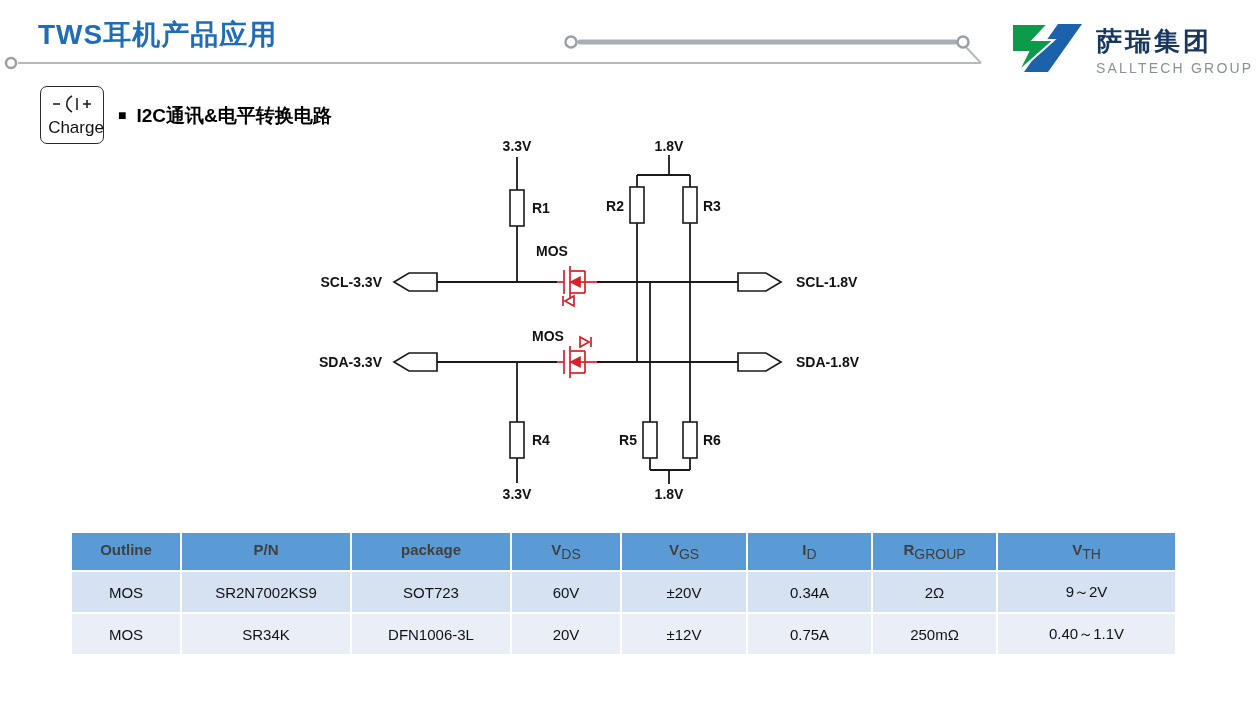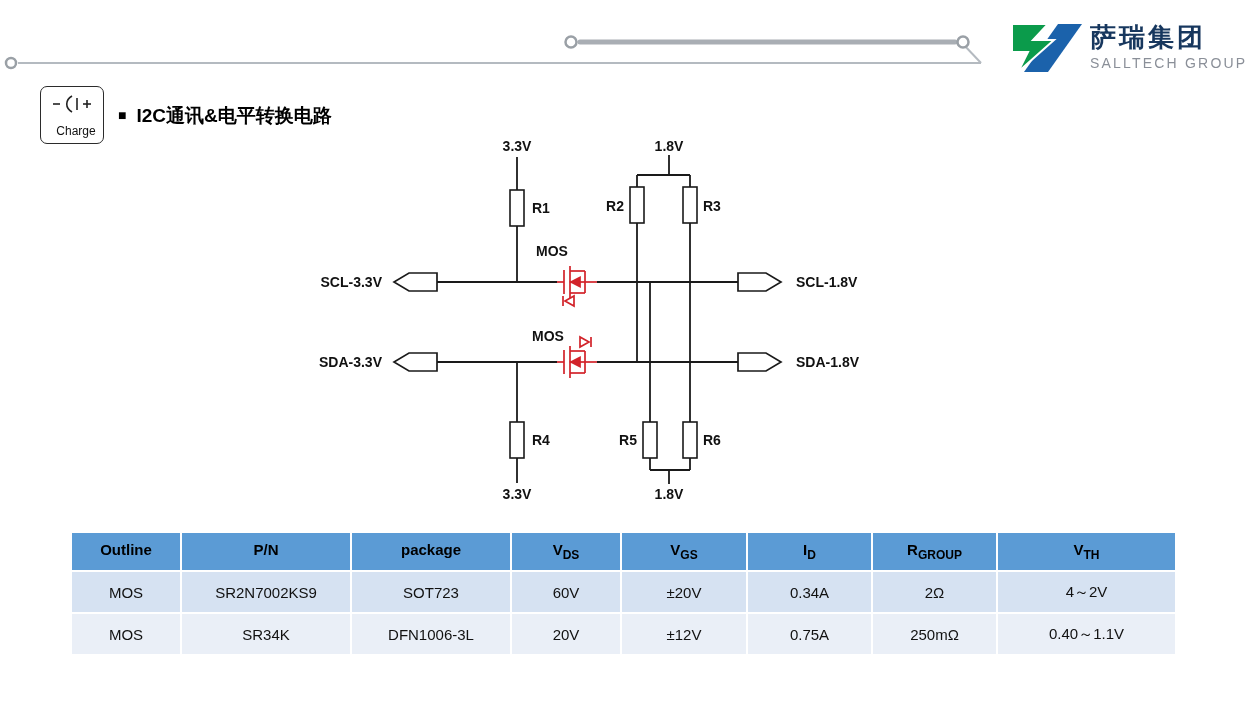--- a/index.html
+++ b/index.html
@@ -6,31 +6,31 @@
   #page {
     position:relative; width:1258px; height:705px; background:#ffffff;
     font-family:"Liberation Sans", sans-serif; overflow:hidden; margin:0 auto;
   }
   
   .title {
     position:absolute; left:38px; top:16px;
     font-size:28px; font-weight:bold; color:#1f6db6; letter-spacing:1px;
   }
   .decor { position:absolute; left:0; top:0; }
-  .logo { position:absolute; left:1008px; top:18px; display:flex; align-items:center; gap:4px; }
+  .logo { position:absolute; left:1008px; top:18px; display:flex; align-items:flex-end; gap:10px; }
   .logo-text { display:flex; flex-direction:column; }
   .logo-cn { font-size:26px; font-weight:bold; color:#17375e; letter-spacing:3px; line-height:1.15; }
   .logo-en { font-size:14px; color:#8a8f98; letter-spacing:2.2px; margin-top:3px; }
   .charge-box {
     position:absolute; left:40px; top:86px; width:64px; height:58px;
     border:1.5px solid #2b2b2b; border-radius:7px; background:#fff;
     display:flex; flex-direction:column; align-items:center; justify-content:space-between;
     padding:7px 2px 5px; box-sizing:border-box;
   }
-  .charge-label { font-size:12px; color:#111;margin-left:8px; }
+  .charge-label { font-size:17px; color:#111;margin-left:8px; }
   .section-title {
     position:absolute; left:118px; top:103px;
     font-size:19px; font-weight:bold; color:#000;
     display:flex; align-items:center; gap:10px;
   }
   .bullet { font-size:14px; position:relative; top:-1px; }
   
   .circuit { position:absolute; left:0; top:135px; }
   .circuit text { font-size:14px; font-weight:bold; fill:#111;
                   font-family:"Liberation Sans", sans-serif; }
@@ -46,41 +46,42 @@
     position:absolute; left:72px; top:533px;
     border-collapse:separate; border-spacing:0; table-layout:fixed;
   }
   .spec-table th, .spec-table td {
     text-align:center; vertical-align:middle;
     border-right:2px solid #ffffff; border-bottom:2px solid #ffffff;
     padding:0; overflow:hidden; white-space:nowrap;
   }
   .spec-table th:last-child, .spec-table td:last-child { border-right:none;margin-top:48px; }
   .spec-table thead th {
-    background:#5b9bd5; color:#000000; font-size:15px; font-weight:bold; height:37px;
+    background:#5b9bd5; color:#404040; font-size:15px; font-weight:bold; height:37px;
   }
   .spec-table tbody td { font-size:15px; color:#111; height:40px; }
   .spec-table tbody tr.odd  td { background:#d6e2f2; }
   .spec-table tbody tr.even td { background:#eaeff7; }
-  .spec-table sub { font-size:12px; font-weight:bold; }
+  .spec-table sub { font-size:14px; font-weight:normal; }
 </style>
 </head>
 <body>
 
 <div id="page">
 
   <svg class="decor" width="1258" height="80" viewBox="0 0 1258 80">
     <line x1="18" y1="63" x2="981" y2="63" stroke="#b4bac0" stroke-width="2"></line>
     <line x1="981" y1="63" x2="963" y2="44" stroke="#b4bac0" stroke-width="2"></line>
     <line x1="580" y1="42" x2="955" y2="42" stroke="#a9aeb4" stroke-width="5" stroke-linecap="round"></line>
     <circle cx="571" cy="42" r="5.5" fill="#fff" stroke="#9aa0a6" stroke-width="2.5"></circle>
     <circle cx="963" cy="42" r="5.5" fill="#fff" stroke="#9aa0a6" stroke-width="2.5"></circle>
     <circle cx="11" cy="63" r="5" fill="#fff" stroke="#9aa0a6" stroke-width="2.5"></circle>
   </svg>
 
+  <div class="title">TWS耳机产品应用</div>
 
   <div class="logo">
     <svg width="78" height="58" viewBox="0 0 78 58">
       <polygon points="50,6 74,6 40,54 16,54" fill="#1b62ab"></polygon>
       <polygon points="4,6 40,6 25,22 46,22 10,54 20,34 4,34" fill="#0b9b4b" stroke="#ffffff" stroke-width="2"></polygon>
     </svg>
     <div class="logo-text">
       <div class="logo-cn">萨瑞集团</div>
       <div class="logo-en">SALLTECH GROUP</div>
     </div>
@@ -208,21 +209,21 @@
     </thead>
     <tbody>
       <tr class="odd">
         <td>MOS</td>
         <td>SR2N7002KS9</td>
         <td>SOT723</td>
         <td>60V</td>
         <td>±20V</td>
         <td>0.34A</td>
         <td>2Ω</td>
-        <td>4～2V</td>
+        <td>9～2V</td>
       </tr>
       <tr class="even">
         <td>MOS</td>
         <td>SR34K</td>
         <td>DFN1006-3L</td>
         <td>20V</td>
         <td>±12V</td>
         <td>0.75A</td>
         <td>250mΩ</td>
         <td>0.40～1.1V</td>

